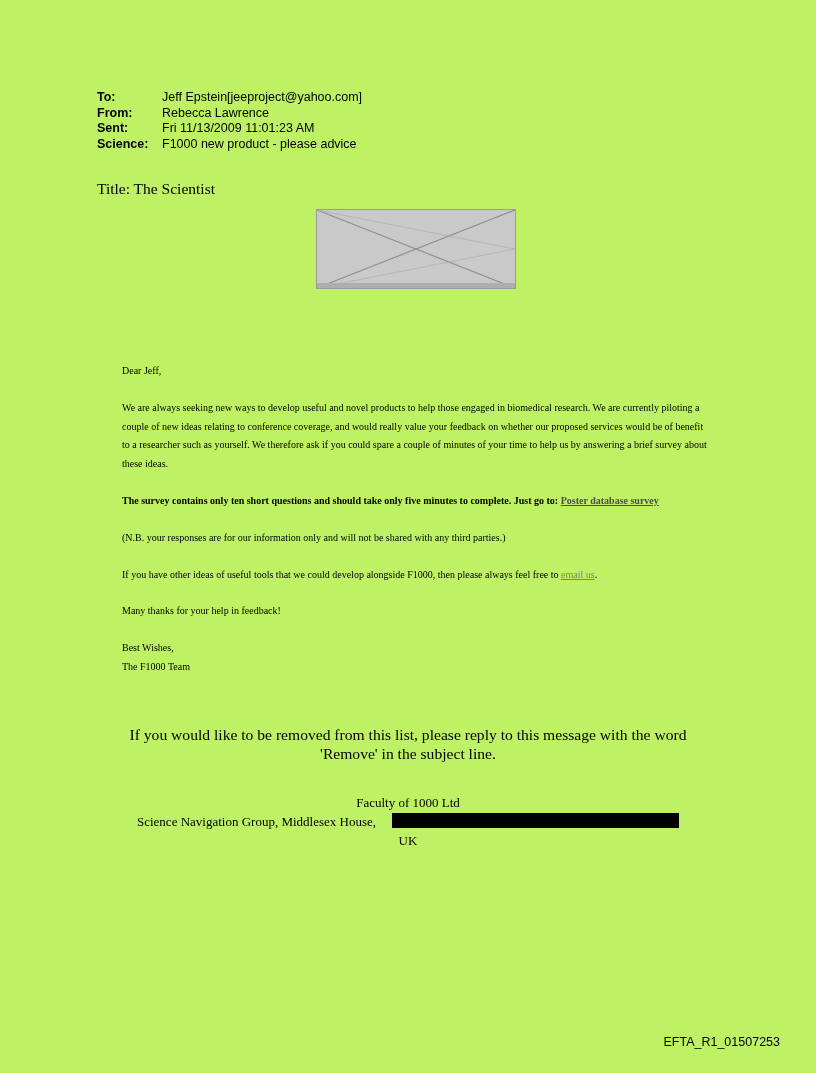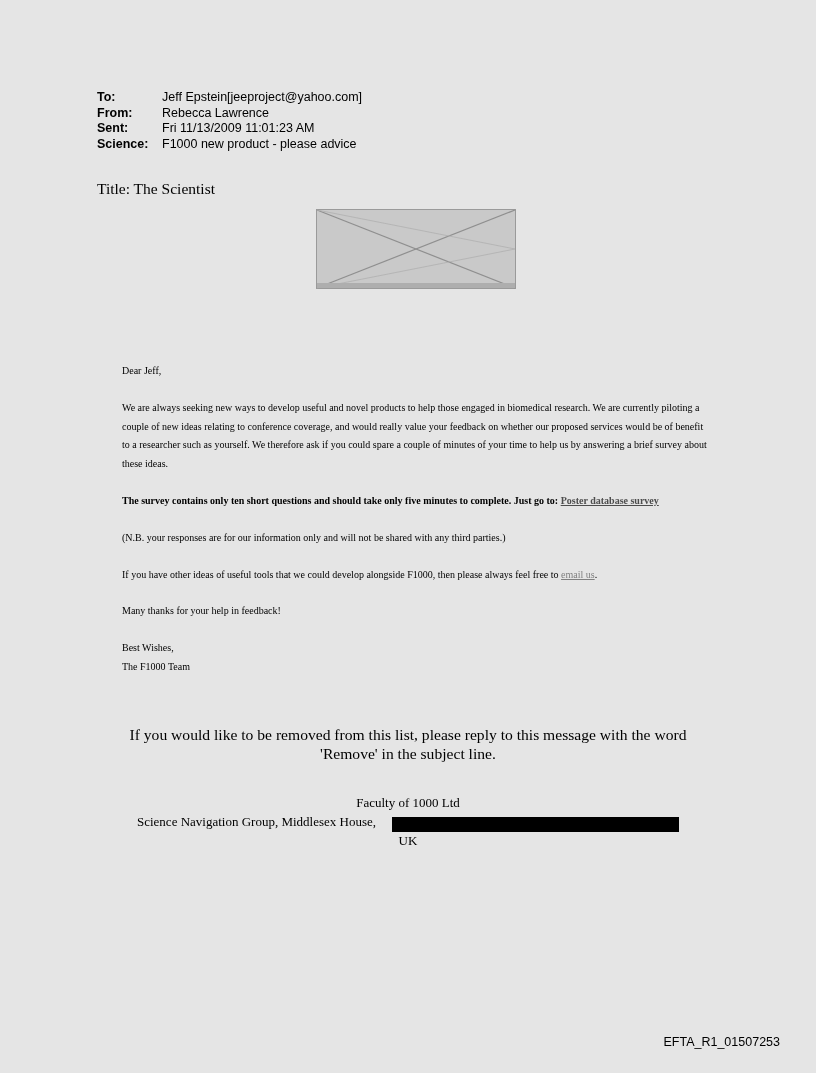--- a/index.html
+++ b/index.html
@@ -1,20 +1,20 @@
 <!DOCTYPE html>
 <html><head>
 <meta charset="utf-8">
 <style>
   html, body { margin: 0; padding: 0; background: #ffffff; }
   .page {
     position: relative;
     width: 816px;
     height: 1073px;
-    background: #e5e5e5;
+    background: #bef264;
     overflow: hidden;
     font-family: "Liberation Serif", serif;
     color: #000000;
   }
   
   .mail-header {
     padding: 90px 0 0 97px;
     font-family: "Liberation Sans", sans-serif;
     font-size: 12.5px;
     line-height: 15.5px;
@@ -63,21 +63,21 @@
   .footer-block {
     margin-top: 31px;
     font-size: 13px;
     line-height: 18.8px;
     text-align: center;
     font-family: Liberation Serif, serif;
   }
   .footer-address {
     display: flex;
     justify-content: center;
-    align-items: flex-end;
+    align-items: flex-start;
     gap: 16px;
   }
   .redaction-bar {
     display: inline-block;
     width: 287px;
     height: 15px;
     background: #000000;
   }
   .doc-ref {
     position: absolute;

